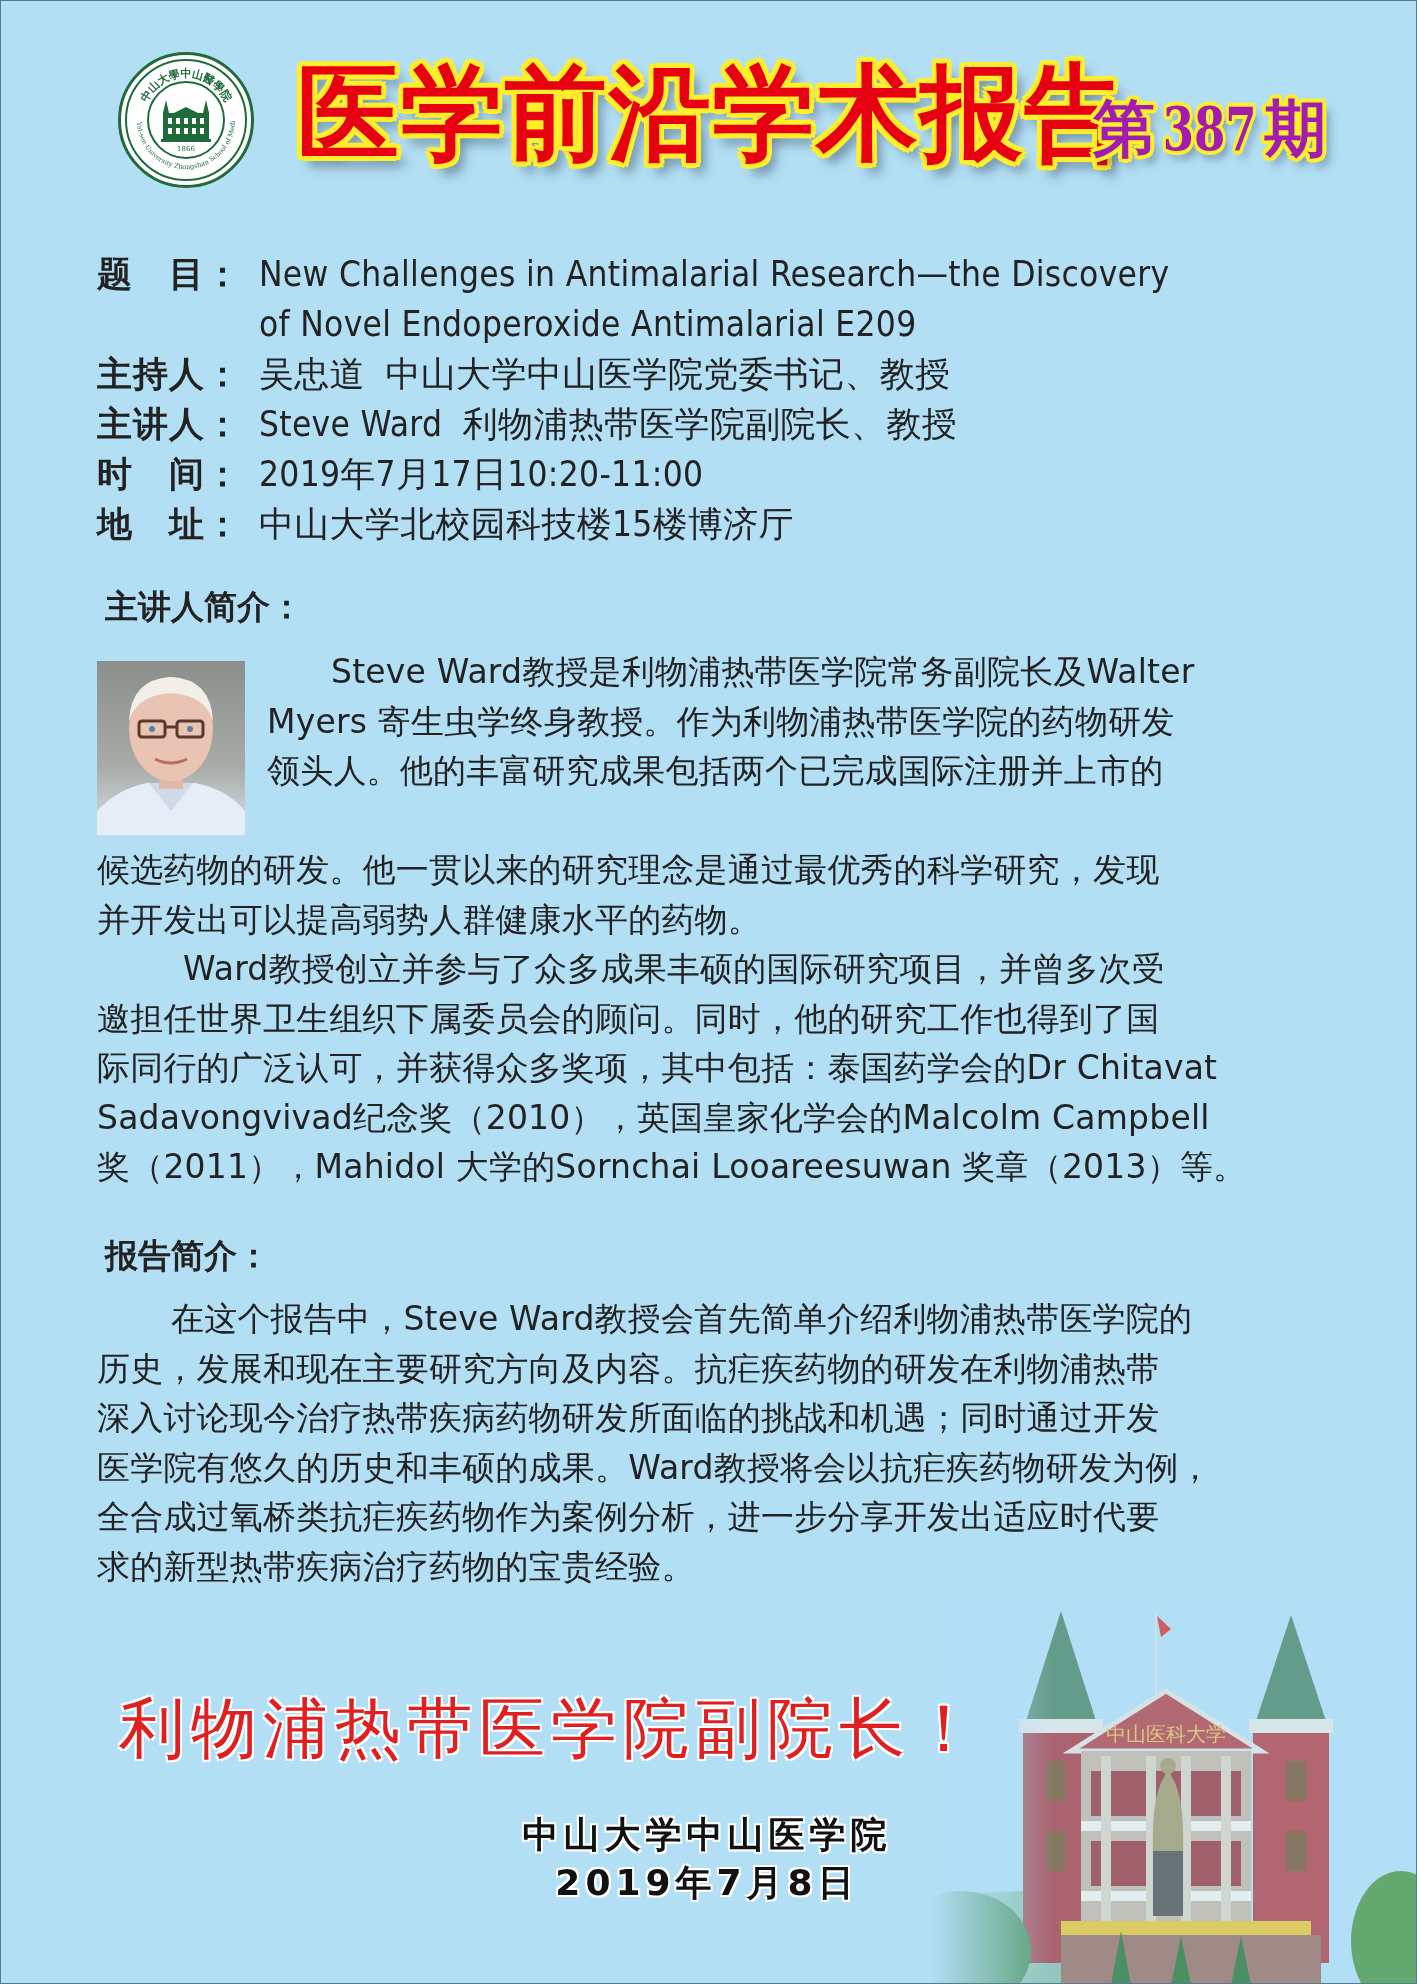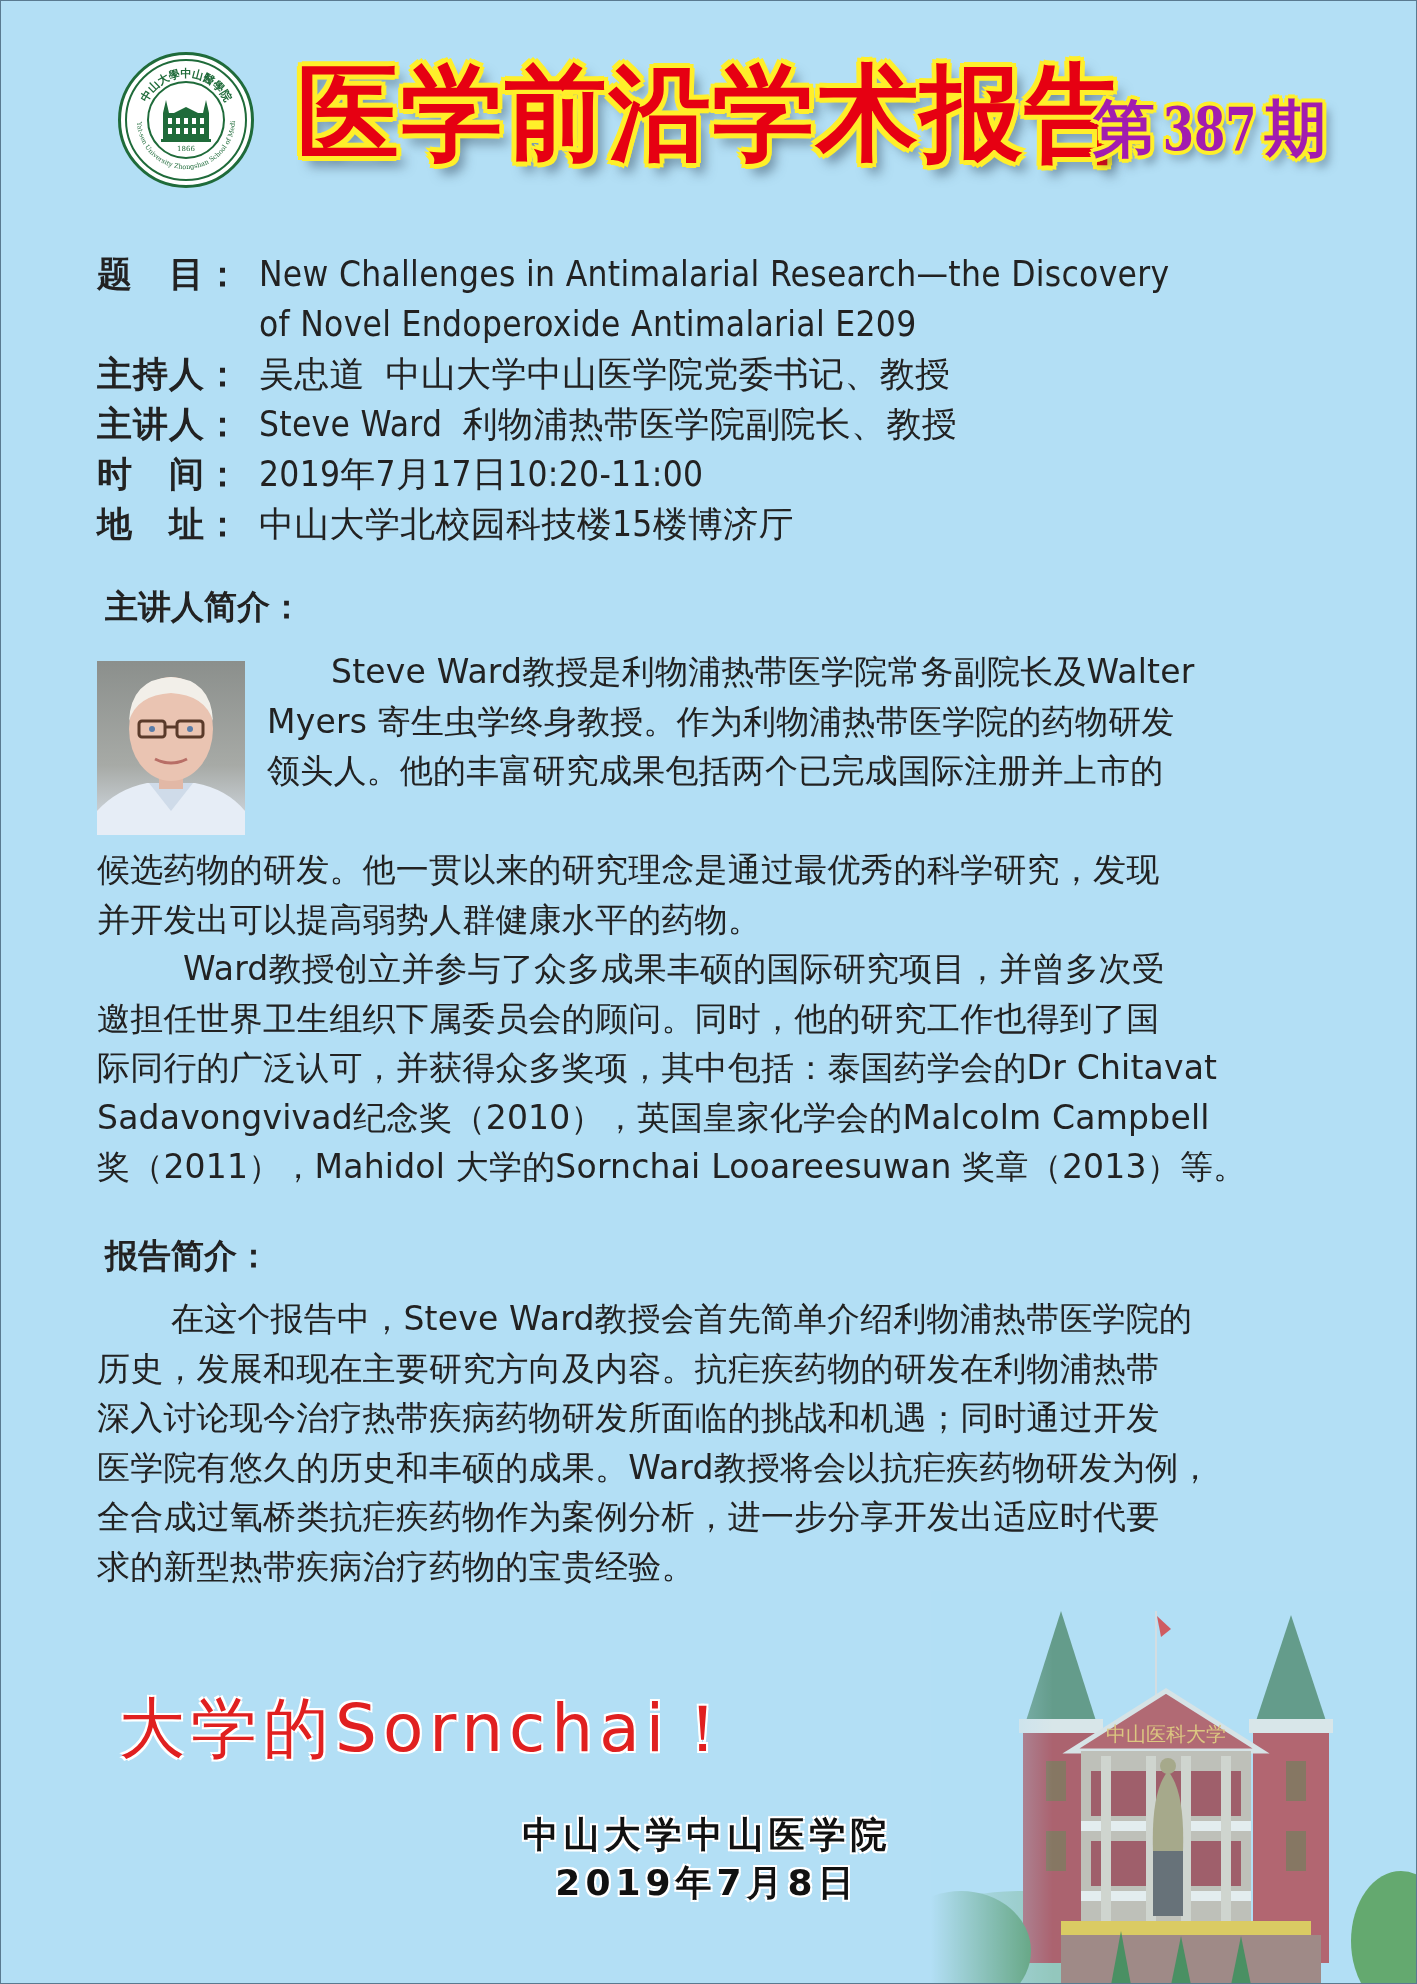--- a/index.html
+++ b/index.html
@@ -190,18 +190,18 @@
       <ellipse cx="30" cy="360" rx="70" ry="60" fill="#3f8a4a"></ellipse>
       <ellipse cx="470" cy="350" rx="50" ry="70" fill="#4f9a4a"></ellipse>
       <polygon points="180,394 190,340 200,394" fill="#2d7a3a"></polygon>
       <polygon points="240,394 250,345 260,394" fill="#2d7a3a"></polygon>
       <polygon points="300,394 310,345 320,394" fill="#2d7a3a"></polygon>
       <rect x="0" y="0" width="487" height="394" fill="url(#fade)"></rect>
       <rect x="0" y="0" width="487" height="394" fill="#b3dff5" opacity=".22"></rect>
     </svg>
   </div>
 
-  <div class="welcome">大学的Sornchai！</div>
+  <div class="welcome">利物浦热带医学院副院长！</div>
   <div class="footer">
     <div>中山大学中山医学院</div>
     <div>2019年7月8日</div>
   </div>
 </div>
 
 </body></html>

